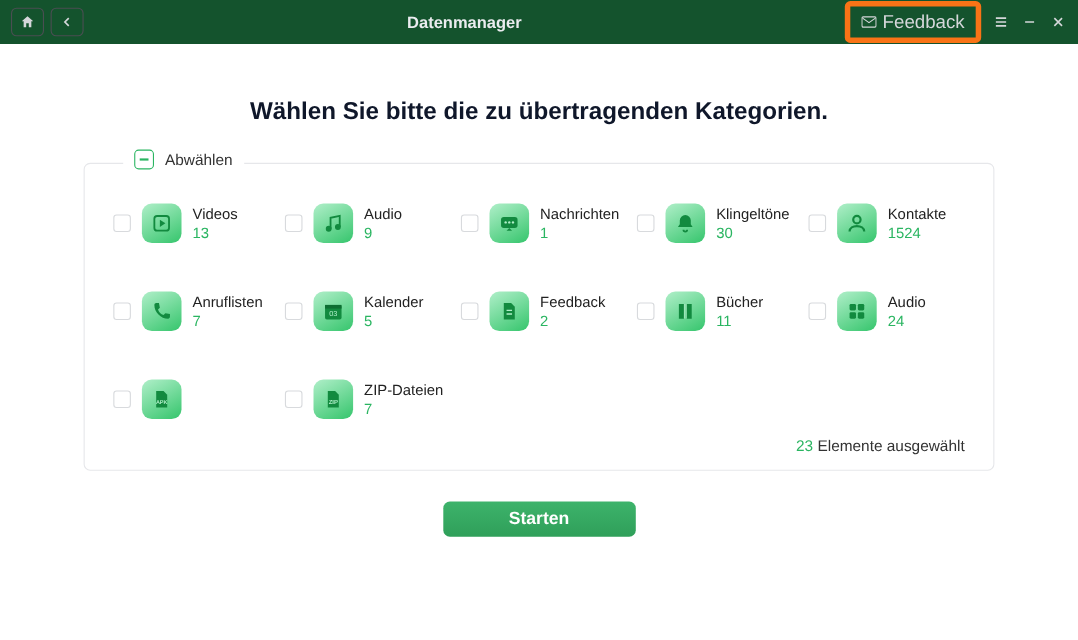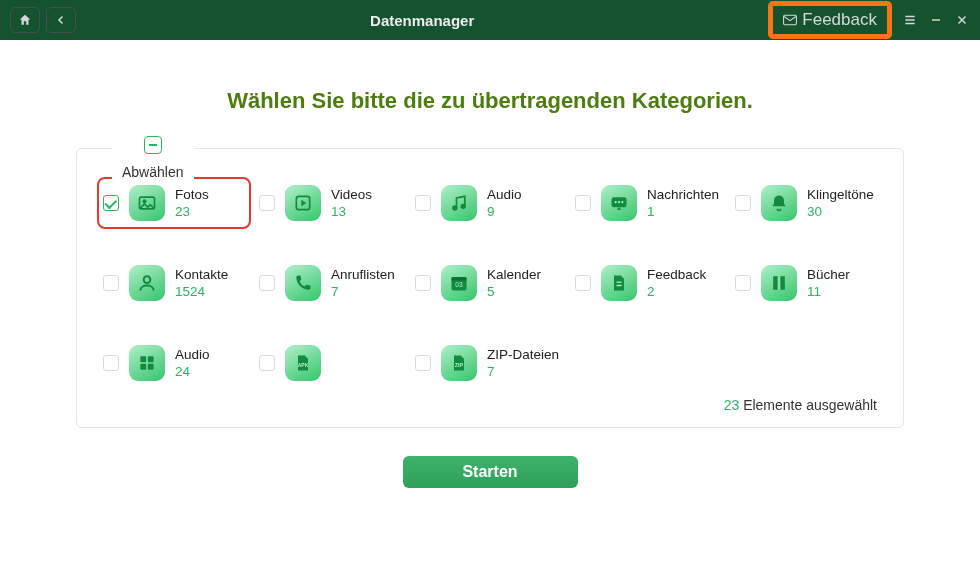--- a/index.html
+++ b/index.html
@@ -48,38 +48,37 @@
       align-items: center;
       gap: 5px;
       cursor: pointer;
     }
     .win-controls { display: flex; gap: 10px; align-items: center; }
     .win-ctrl { width: 16px; height: 16px; display:flex; align-items:center; justify-content:center; cursor:pointer; color:#d5d7da; }
     .page-title {
       text-align: center;
       font-size: 22px;
       font-weight: 700;
-      color: #4d7c0f;
+      color: #0f172a;
       margin-top: 48px;
     }
     .panel-wrap {
       position: relative;
       margin: 34px 76px 0 76px;
     }
     .deselect {
       position: absolute;
       top: -12px;
       left: 36px;
       background: #fff;
       padding: 0 10px;
       display: flex;
       align-items: center;
       gap: 10px;
       z-index: 2;
-      flex-direction: column;
     }
     .deselect-box {
       width: 18px; height: 18px;
       border: 1.6px solid #2ab561;
       border-radius: 4px;
       display: flex; align-items: center; justify-content: center;
       cursor: pointer;
     }
     .deselect-box .dash { width: 8px; height: 1.6px; background: #2ab561; }
     .deselect-label { color: #333; font-size: 14px; }
@@ -203,34 +202,20 @@
 
 <div class="panel-wrap">
   <div class="deselect">
     <div class="deselect-box">
         <div class="dash"></div>
       </div>
     <span class="deselect-label">Abwählen</span>
   </div>
   <div class="panel">
     <div class="grid" id="cat-grid">
-        <div class="cat highlighted">
-          <div class="cat-check checked"></div>
-          <div class="cat-icon">
-            <svg viewBox="0 0 24 24" width="20" height="20" fill="none" stroke="#128a3f" stroke-width="2">
-              <rect x="3" y="5" width="18" height="14" rx="2"></rect>
-              <circle cx="9" cy="10" r="1.5" fill="#128a3f"></circle>
-              <path d="M4 18l5-5 4 4 3-3 4 4"></path>
-            </svg>
-          </div>
-          <div class="cat-txt">
-            <div class="cat-label">Fotos</div>
-            <div class="cat-count">23</div>
-          </div>
-        </div>
         <div class="cat">
           <div class="cat-check"></div>
           <div class="cat-icon">
             <svg viewBox="0 0 24 24" width="20" height="20" fill="#128a3f">
               <rect x="4" y="4" width="16" height="16" rx="3" fill="none" stroke="#128a3f" stroke-width="2"></rect>
               <path d="M10 8l6 4-6 4z"></path>
             </svg>
           </div>
           <div class="cat-txt">
             <div class="cat-label">Videos</div>

